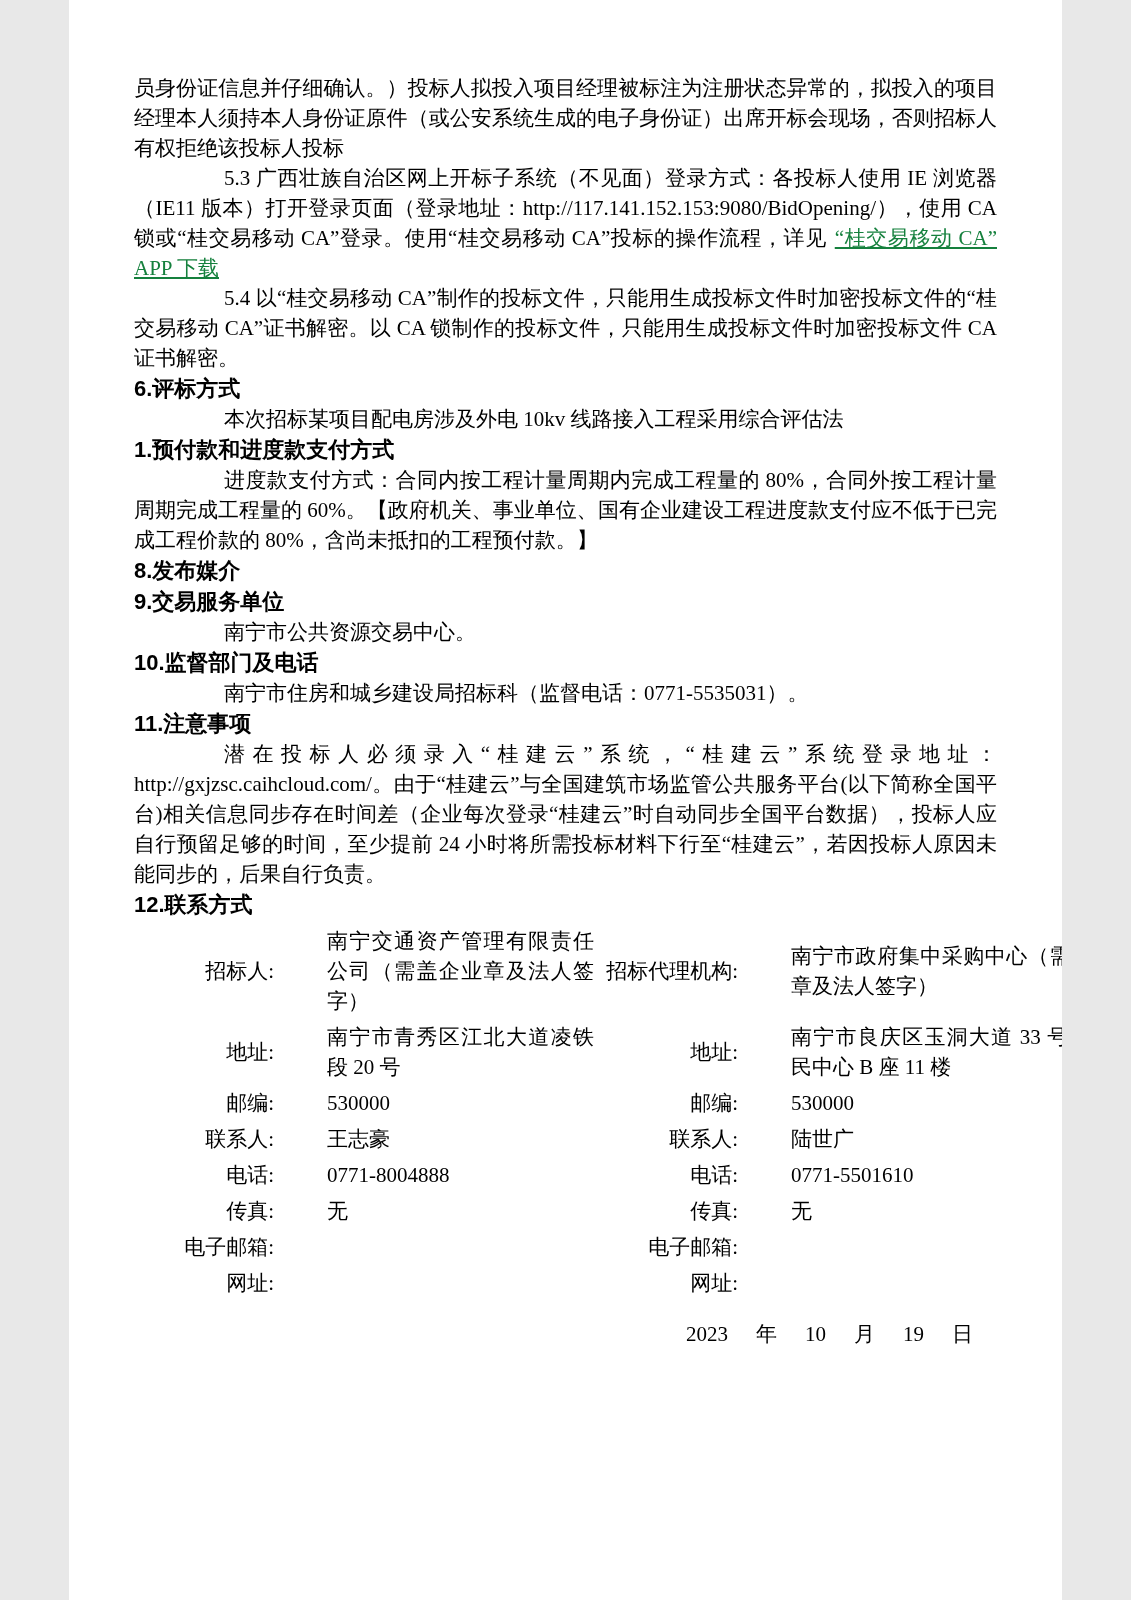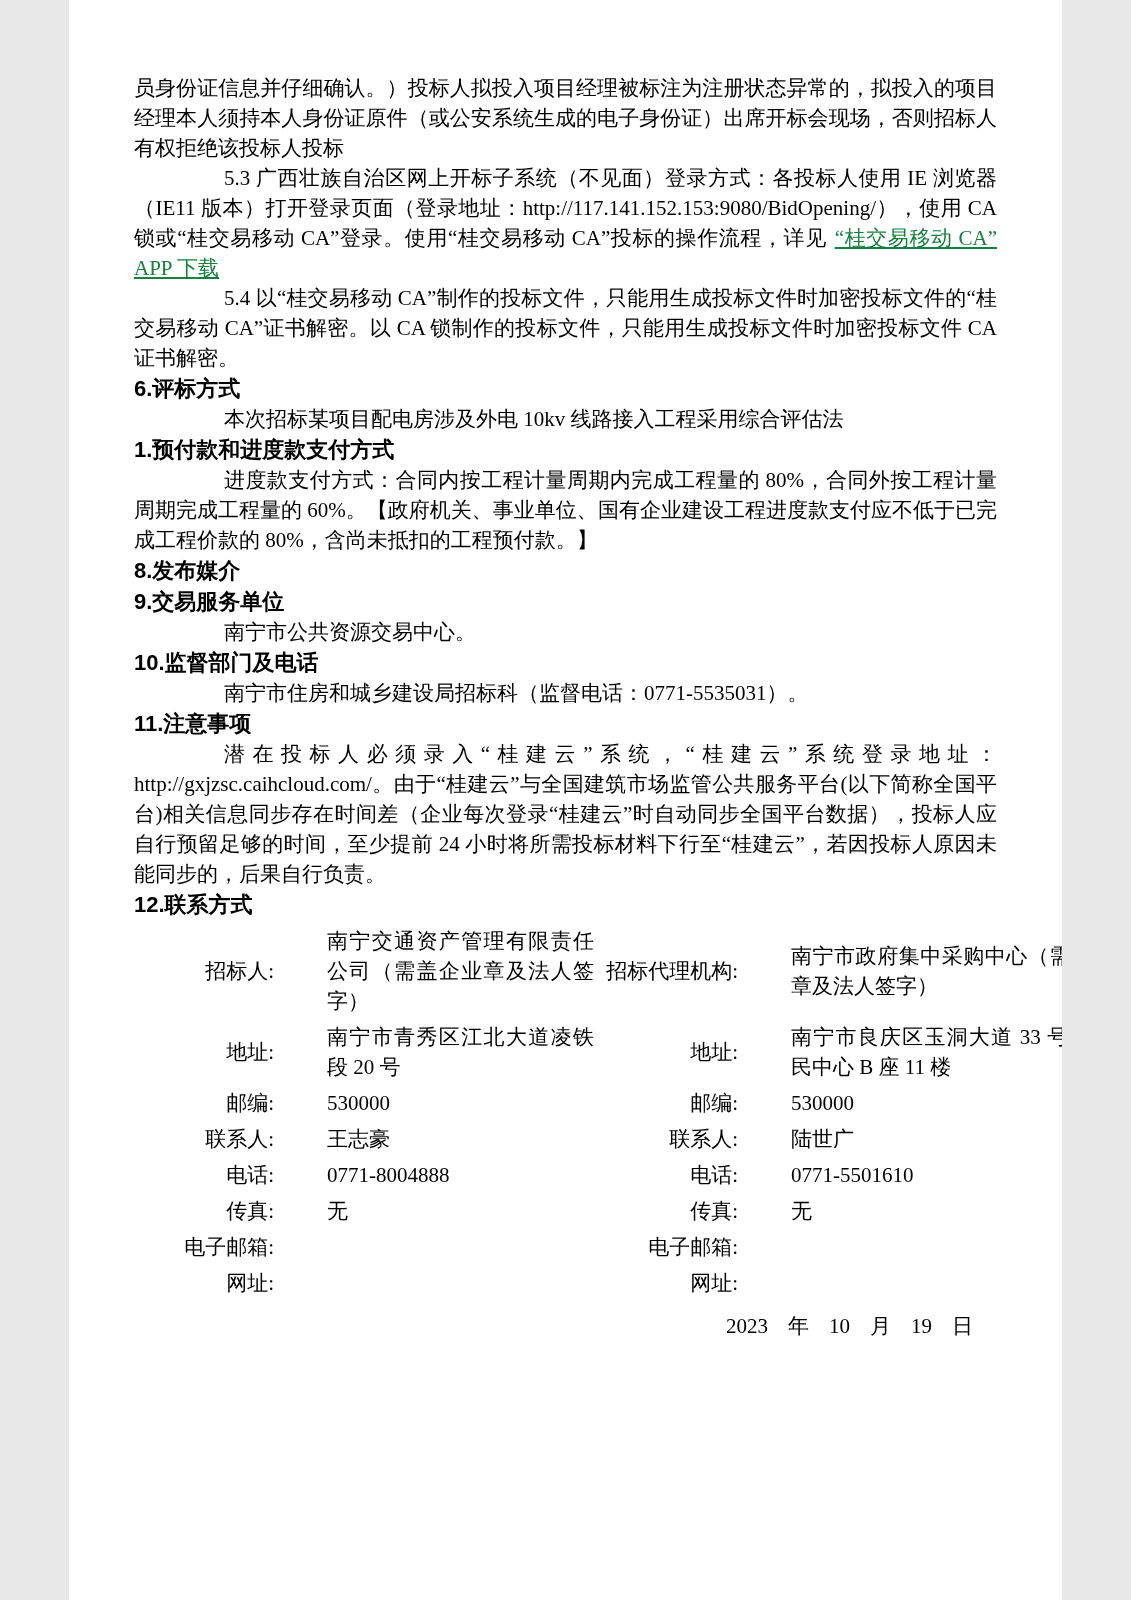--- a/index.html
+++ b/index.html
@@ -48,22 +48,22 @@
     white-space:nowrap;
   }
   .c-value {
     padding:3px 0 3px 3px;
     text-align:justify;
     margin-left:48px;
   }
   .date-row {
     display:flex;
     justify-content:flex-end;
-    gap:20px;
-    margin-top:10px;
+    gap:28px;
+    margin-top:18px;
     padding-right:24px;
   }
 </style>
 </head>
 <body>
 
 <div class="page">
 
   <p class="body">员身份证信息并仔细确认。）投标人拟投入项目经理被标注为注册状态异常的，拟投入的项目经理本人须持本人身份证原件（或公安系统生成的电子身份证）出席开标会现场，否则招标人有权拒绝该投标人投标</p>
 

